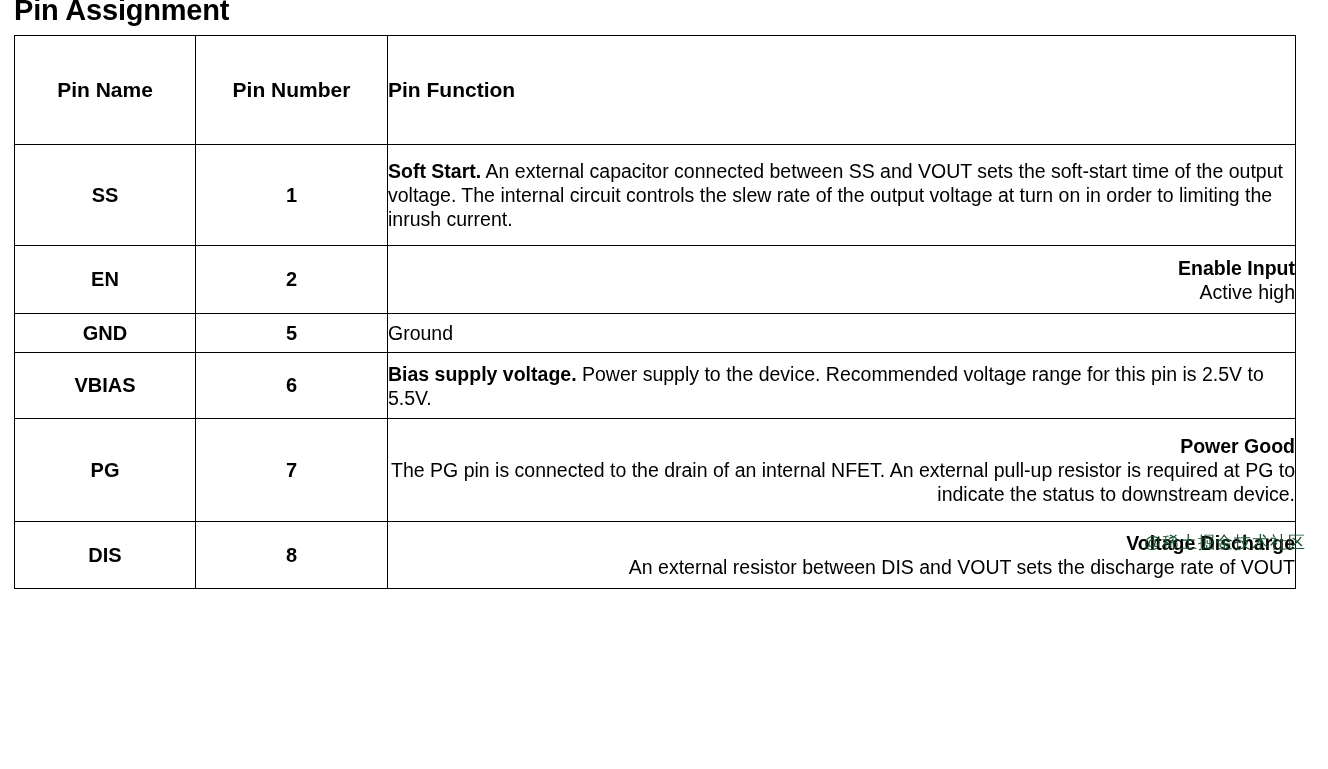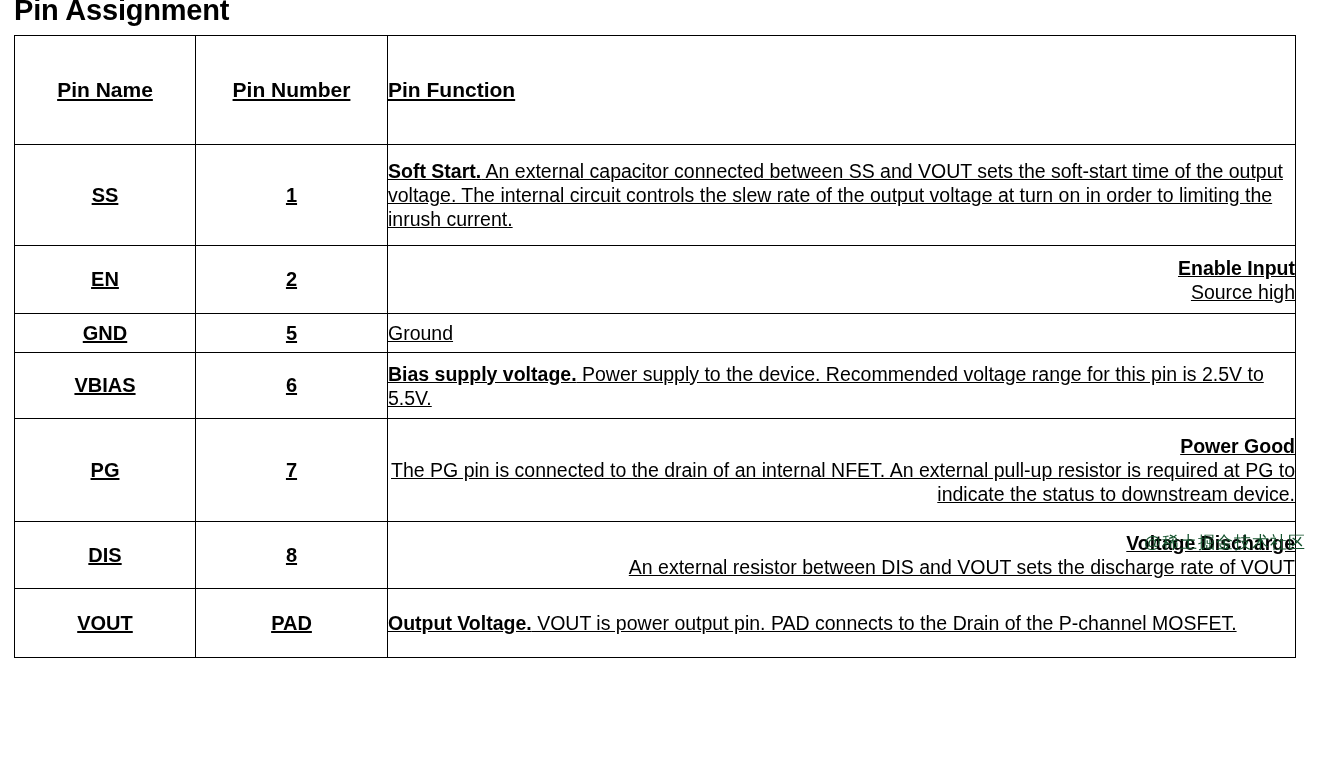--- a/index.html
+++ b/index.html
@@ -38,21 +38,20 @@
 
   
   .pin-table {
     position: absolute;
     left: 14px;
     top: 35px;
     width: 1281px;
     border-collapse: collapse;
     table-layout: fixed;
     background: #ffffff;
-    text-decoration: underline;
   }
   .pin-table td, .pin-table th {
     border: 1.5px solid #000000;
     padding: 0;
     vertical-align: middle;
     background: #ffffff;
   }
 
   .col-name   { width: 181px; }
   .col-number { width: 192px; }
@@ -143,21 +142,21 @@
         <td class="cell-name">SS</td>
         <td class="cell-number">1</td>
         <td class="cell-func"><span class="lead">Soft Start.</span><span class="body"> An external capacitor connected between SS and VOUT sets the soft-start time of the output voltage. The internal circuit controls the slew rate of the output voltage at turn on in order to limiting the inrush current.</span></td>
       </tr>
 
       <tr class="row-en">
         <td class="cell-name">EN</td>
         <td class="cell-number">2</td>
         <td class="cell-func">
             <span class="lead func-line">Enable Input</span>
-            <span class="body func-line">Source high</span>
+            <span class="body func-line">Active high</span>
           </td>
       </tr>
 
 
       <tr class="row-gnd">
         <td class="cell-name">GND</td>
         <td class="cell-number">5</td>
         <td class="cell-func"><span class="body">Ground</span></td>
       </tr>
 
@@ -178,24 +177,19 @@
 
       <tr class="row-dis">
         <td class="cell-name">DIS</td>
         <td class="cell-number">8</td>
         <td class="cell-func">
             <span class="lead func-line">Voltage Discharge</span>
             <span class="body func-line">An external resistor between DIS and VOUT sets the discharge rate of VOUT</span>
           </td>
       </tr>
 
-      <tr class="row-vout">
-        <td class="cell-name">VOUT</td>
-        <td class="cell-number">PAD</td>
-        <td class="cell-func"><span class="lead">Output Voltage.</span><span class="body"> VOUT is power output pin. PAD connects to the Drain of the P-channel MOSFET.</span></td>
-      </tr>
 
     </tbody>
   </table>
 
   <div class="watermark">@稀土掘金技术社区</div>
 
 </div>
 
 </body></html>

